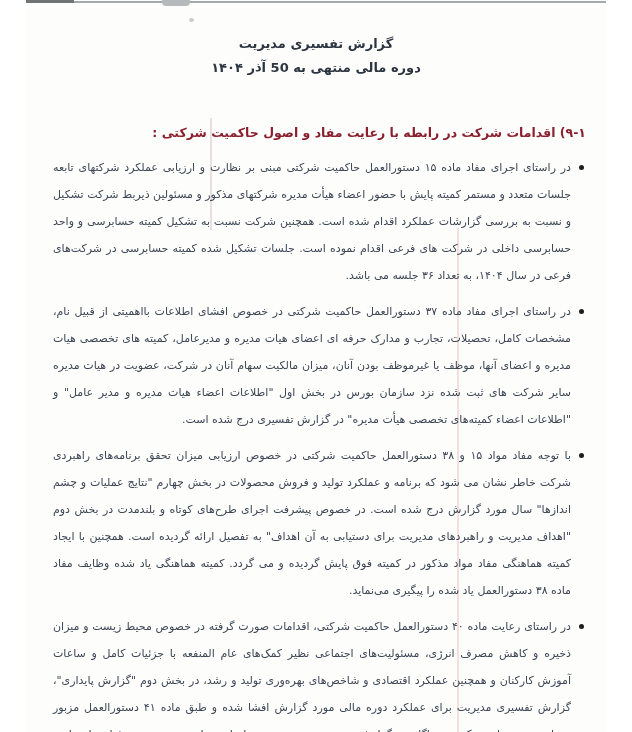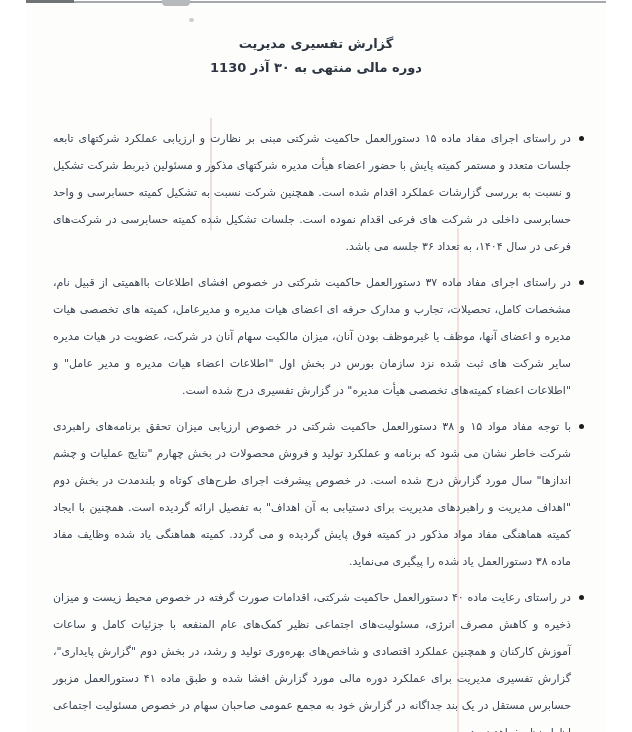--- a/index.html
+++ b/index.html
@@ -69,24 +69,25 @@
 
   <div class="scan-top-edge"></div>
   <div class="scan-top-edge-dark"></div>
   <div class="scan-blob"></div>
   <div class="scan-dot"></div>
   <div class="crease crease-upper"></div>
   <div class="crease crease-lower"></div>
 
   <header class="doc-header">
     <div class="doc-title">گزارش تفسیری مدیریت</div>
-    <div class="doc-subtitle">دوره مالی منتهی به ۳۰ آذر 1130</div>
+    <div class="doc-subtitle">دوره مالی منتهی به 50 آذر ۱۴۰۴</div>
   </header>
 
   <main class="doc-body">
+    <h2 class="section-heading">۹-۱) اقدامات شرکت در رابطه با رعایت مفاد و اصول حاکمیت شرکتی :</h2>
 
 
     <ul class="bullets">
       <li class="bullet">
         <span class="dot"></span>
         <span>در راستای اجرای مفاد ماده ۱۵ دستورالعمل حاکمیت شرکتی مبنی بر نظارت و ارزیابی عملکرد شرکتهای تابعه جلسات متعدد و مستمر کمیته پایش با حضور اعضاء هیأت مدیره شرکتهای مذکور و مسئولین ذیربط شرکت تشکیل و نسبت به بررسی گزارشات عملکرد اقدام شده است. همچنین شرکت نسبت به تشکیل کمیته حسابرسی و واحد حسابرسی داخلی در شرکت های فرعی اقدام نموده است. جلسات تشکیل شده کمیته حسابرسی در شرکت‌های فرعی در سال ۱۴۰۴، به تعداد ۳۶ جلسه می باشد.</span>
       </li>
       <li class="bullet">
         <span class="dot"></span>
         <span>در راستای اجرای مفاد ماده ۳۷ دستورالعمل حاکمیت شرکتی در خصوص افشای اطلاعات بااهمیتی از قبیل نام، مشخصات کامل، تحصیلات، تجارب و مدارک حرفه ای اعضای هیات مدیره و مدیرعامل، کمیته های تخصصی هیات مدیره و اعضای آنها، موظف یا غیرموظف بودن آنان، میزان مالکیت سهام آنان در شرکت، عضویت در هیات مدیره سایر شرکت های ثبت شده نزد سازمان بورس در بخش اول "اطلاعات اعضاء هیات مدیره و مدیر عامل" و "اطلاعات اعضاء کمیته‌های تخصصی هیأت مدیره" در گزارش تفسیری درج شده است.</span>

